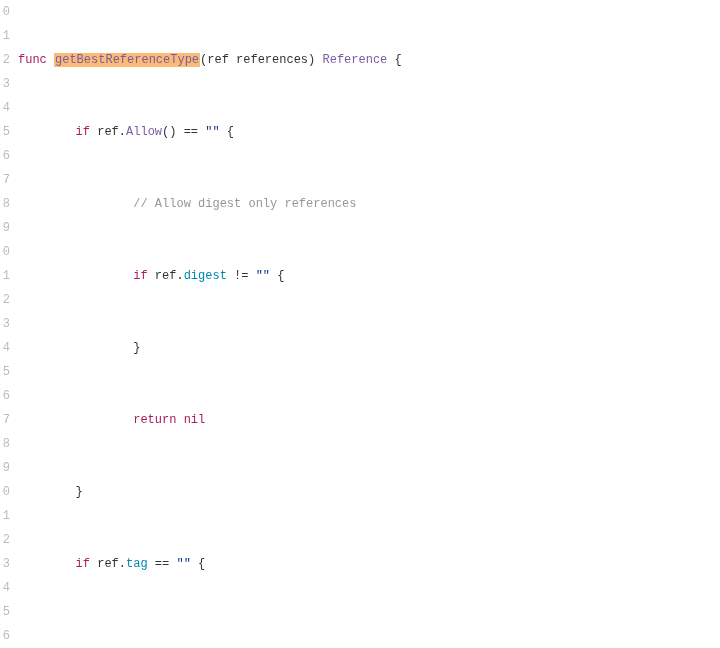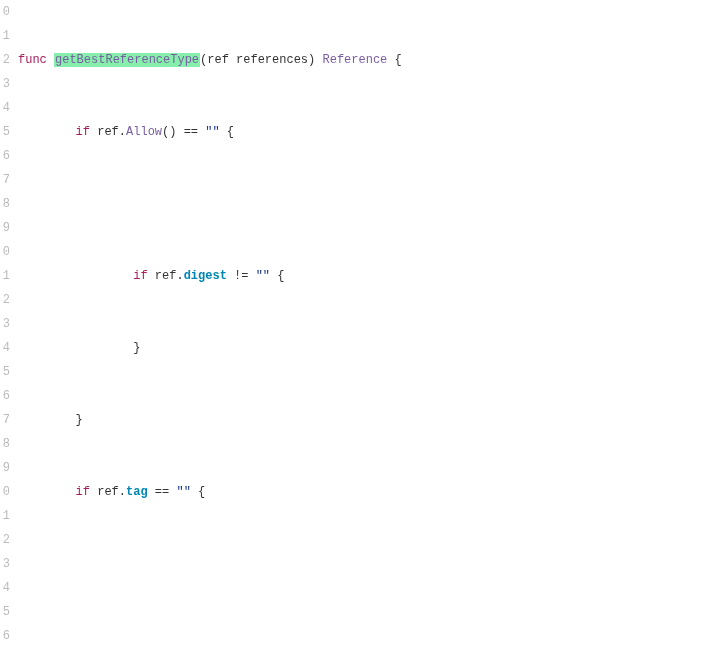--- a/index.html
+++ b/index.html
@@ -24,24 +24,24 @@
     flex: 0 0 18px;
   }
   .gutter div { height: 24px; }
   .lines {
     flex: 1;
     white-space: pre;
   }
   .line { height: 24px; }
   .kw { color: #a71d5d; margin-top: 24px; }      
   .fn { color: #795da3; }      
-  .field { color: #0086b3; font-weight: bold; }   
+  .field { color: #0086b3; }   
   .str { color: #183691; }     
   .cmt { color: #969896; }     
-  .hl { background: #86efac; padding: 0 1px; }
+  .hl { background: #fdba74; padding: 0 1px; }
 </style>
 </head>
 <body>
 
 <div class="code-block">
   <div class="gutter">
     <div>0</div>
     <div>1</div>
     <div>2</div>
     <div>3</div>
@@ -66,23 +66,24 @@
     <div>2</div>
     <div>3</div>
     <div>4</div>
     <div>5</div>
     <div>6</div>
   </div>
 
   <div class="lines">
     <div class="line"><span class="kw">func</span><span> </span><span class="fn hl">getBestReferenceType</span><span>(</span><span>ref references</span><span>) </span><span class="fn">Reference</span><span> {</span></div>
     <div class="line"><span>        </span><span class="kw">if</span><span> </span><span>ref.</span><span class="fn">Allow</span><span>() == </span><span class="str">""</span><span> {</span></div>
-    <div class="line"><span>                </span></div>
+    <div class="line"><span>                </span><span class="cmt">// Allow digest only references</span></div>
     <div class="line"><span>                </span><span class="kw">if</span><span> </span><span>ref.</span><span class="field">digest</span><span> != </span><span class="str">""</span><span> {</span></div>
     <div class="line"><span>                </span><span>}</span></div>
+    <div class="line"><span>                </span><span class="kw">return</span><span> </span><span class="kw">nil</span></div>
     <div class="line"><span>        </span><span>}</span></div>
     <div class="line"><span>        </span><span class="kw">if</span><span> </span><span>ref.</span><span class="field">tag</span><span> == </span><span class="str">""</span><span> {</span></div>
     
     
     
     
     
     
     
     

